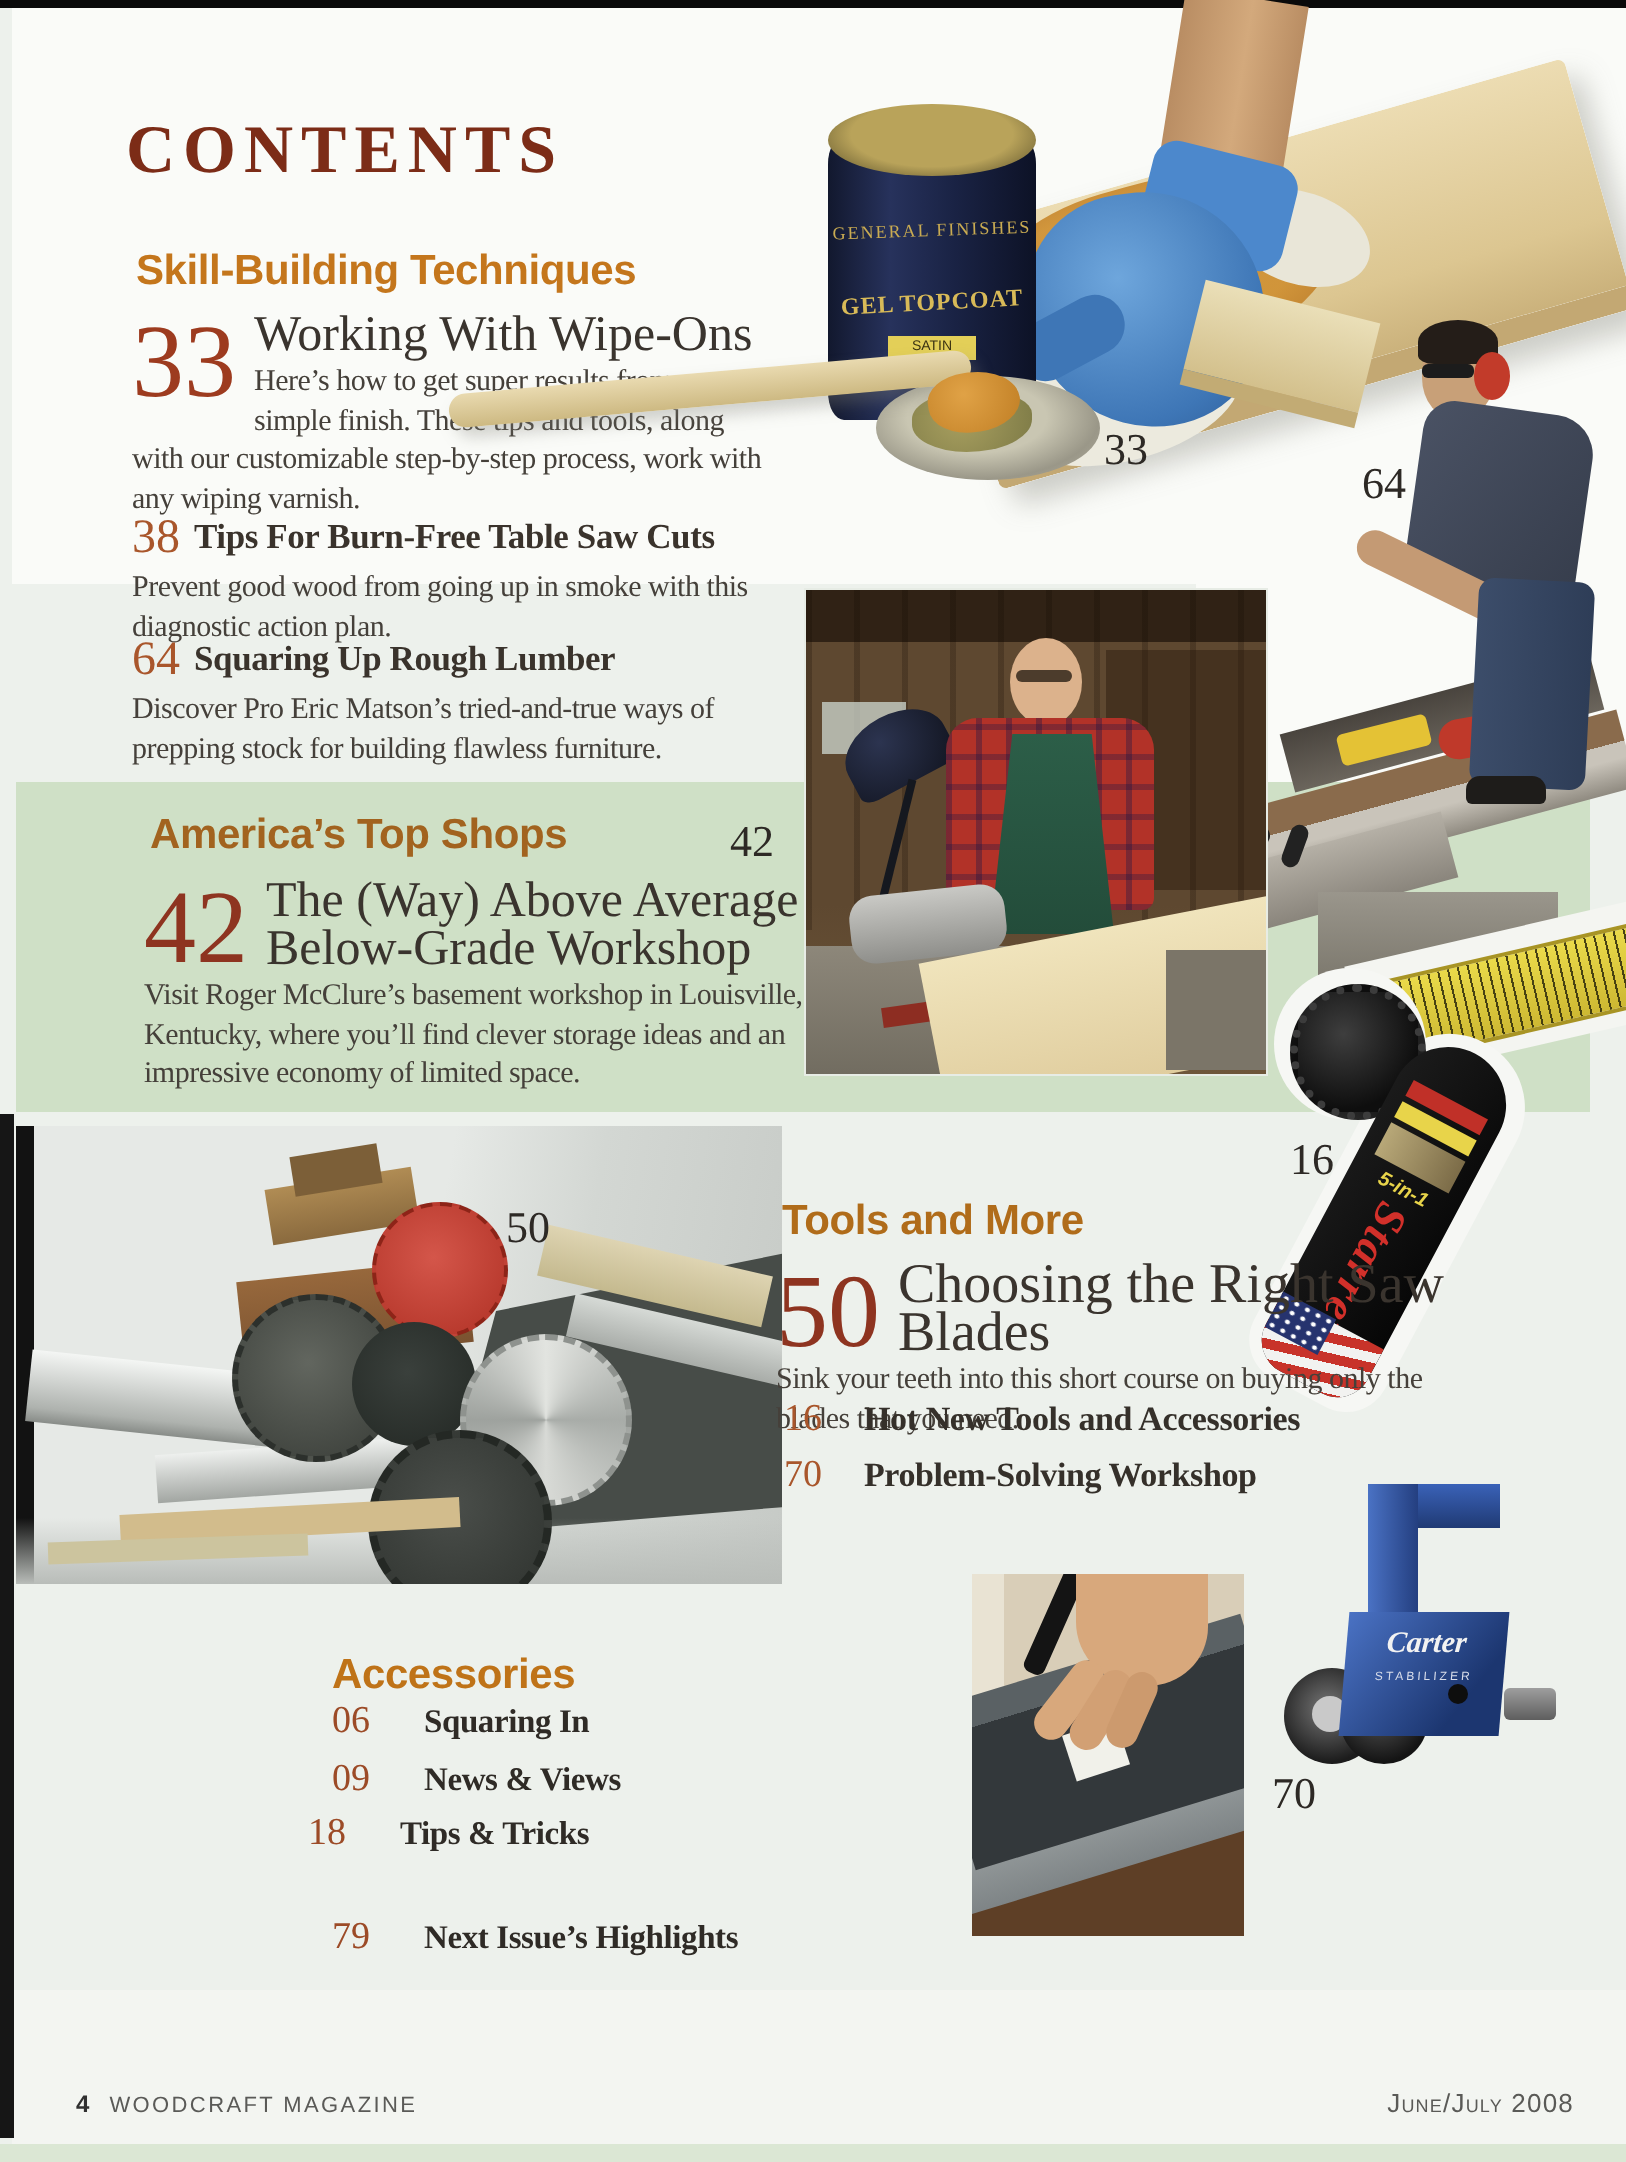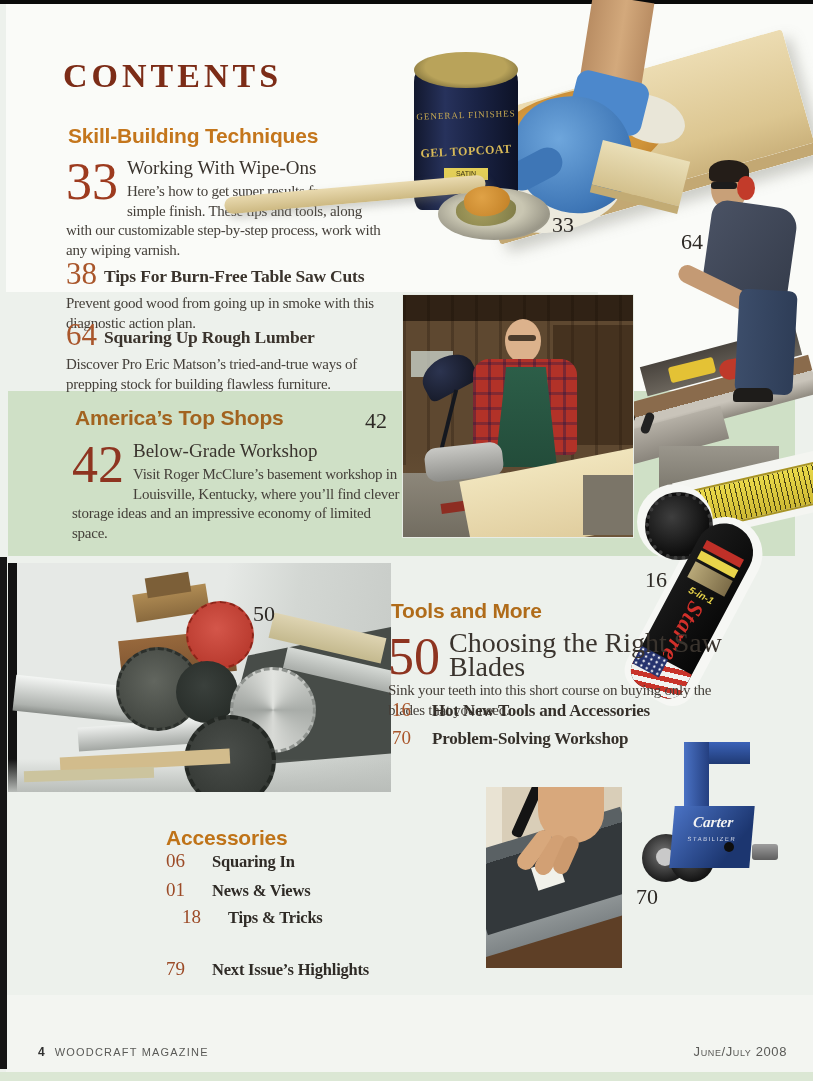--- a/index.html
+++ b/index.html
@@ -6,23 +6,23 @@
   #page{position:relative;width:813px;height:1081px;background:#edf1ec;overflow:hidden;
         font-family:"Liberation Serif",serif;}
   .ab{position:absolute;}
   .serif{font-family:"Liberation Serif",serif;}
 
   
   #contents-title{left:63px;top:57px;font-size:34px;font-weight:600;letter-spacing:4px;color:#7c2c17;}
   .section-heading{font-family:"Liberation Sans",sans-serif;font-weight:bold;font-size:21px;letter-spacing:-0.2px;}
   .feature{color:#3c362f;}
   .big-num{float:left;font-size:52px;line-height:40px;margin:6px 9px 0 0;color:#9d3b1f;}
-  .f-title{display:block;font-size:19px;line-height:24px;color:#3a342e;}
+  .f-title{display:block;font-size:25px;line-height:24px;color:#3a342e;}
   .f-body{display:block;font-size:15px;line-height:19.5px;color:#45403a;letter-spacing:-0.25px;margin-top:2px;}
-  .sm-num{font-size:31px;color:#a9562b;margin-right:7px;vertical-align:-2px;}
+  .sm-num{font-size:24px;color:#a9562b;margin-right:7px;vertical-align:-2px;}
   .sm-title{font-size:17.5px;font-weight:bold;color:#3a332c;letter-spacing:-0.2px;}
   .tm-row{position:absolute;white-space:nowrap;}
   .tm-num{display:inline-block;width:40px;font-size:19px;color:#a9562b;}
   .tm-title{font-size:17px;font-weight:bold;color:#35302a;letter-spacing:-0.2px;}
   .dept-row{position:absolute;white-space:nowrap;}
   .dept-num{display:inline-block;width:46px;font-size:19px;color:#9c4b27;}
   .dept-title{font-size:16.5px;font-weight:bold;color:#2f2b26;letter-spacing:-0.2px;}
   .page-label{font-size:22px;color:#2d2925;z-index:30;}
   #footer-left{left:38px;top:1045px;font-family:"Liberation Sans",sans-serif;color:#5a5a57;font-size:11px;letter-spacing:1.2px;}
   #footer-left b{color:#303030;font-size:12px;margin-right:10px;letter-spacing:0;}
@@ -285,20 +285,21 @@
 
   <div class="ab feature" style="left:66px;top:317px;width:322px;">
     <span class="sm-num">64</span><span class="sm-title">Squaring Up Rough Lumber</span>
     <span class="f-body">Discover Pro Eric Matson’s tried-and-true ways of prepping stock for building flawless furniture.</span>
   </div>
 
   <div class="ab section-heading" style="left:75px;top:406px;color:#a2631f;z-index:20;">America’s Top Shops</div>
 
   <div class="ab feature" style="left:72px;top:439px;width:330px;z-index:20;">
     <span class="big-num" style="color:#8e3420;">42</span>
+    <span class="f-title">The (Way) Above Average</span>
     <span class="f-title">Below-Grade Workshop</span>
     <span class="f-body">Visit Roger McClure’s basement workshop in Louisville, Kentucky, where you’ll find clever storage ideas and an impressive economy of limited space.</span>
   </div>
 
   <div class="ab section-heading" style="left:391px;top:599px;color:#b06c1a;z-index:20;">Tools and More</div>
 
   <div class="ab feature" style="left:388px;top:631px;width:338px;z-index:20;">
     <span class="big-num" style="color:#8e3420;">50</span>
     <span class="f-title" style="font-size:28px;">Choosing the Right Saw Blades</span>
     <span class="f-body">Sink your teeth into this short course on buying only the blades that you need.</span>
@@ -310,23 +311,23 @@
   <div class="tm-row" style="left:392px;top:727px;z-index:20;">
     <span class="tm-num serif">70</span><span class="tm-title serif">Problem-Solving Workshop</span>
   </div>
 
   <div class="ab section-heading" style="left:166px;top:826px;color:#bf7318;z-index:20;">Accessories</div>
 
   <div class="dept-row" style="left:166px;top:850px;">
     <span class="dept-num serif">06</span><span class="dept-title serif">Squaring In</span>
   </div>
   <div class="dept-row" style="left:166px;top:879px;">
-    <span class="dept-num serif">01</span><span class="dept-title serif">News &amp; Views</span>
-  </div>
-  <div class="dept-row" style="left:182px;top:906px;">
+    <span class="dept-num serif">09</span><span class="dept-title serif">News &amp; Views</span>
+  </div>
+  <div class="dept-row" style="left:154px;top:906px;">
     <span class="dept-num serif">18</span><span class="dept-title serif">Tips &amp; Tricks</span>
   </div>
   <div class="dept-row" style="left:166px;top:958px;">
     <span class="dept-num serif">79</span><span class="dept-title serif">Next Issue’s Highlights</span>
   </div>
 
   <div class="ab serif page-label" style="left:552px;top:212px;">33</div>
   <div class="ab serif page-label" style="left:681px;top:229px;">64</div>
   <div class="ab serif page-label" style="left:365px;top:408px;">42</div>
   <div class="ab serif page-label" style="left:253px;top:601px;">50</div>

